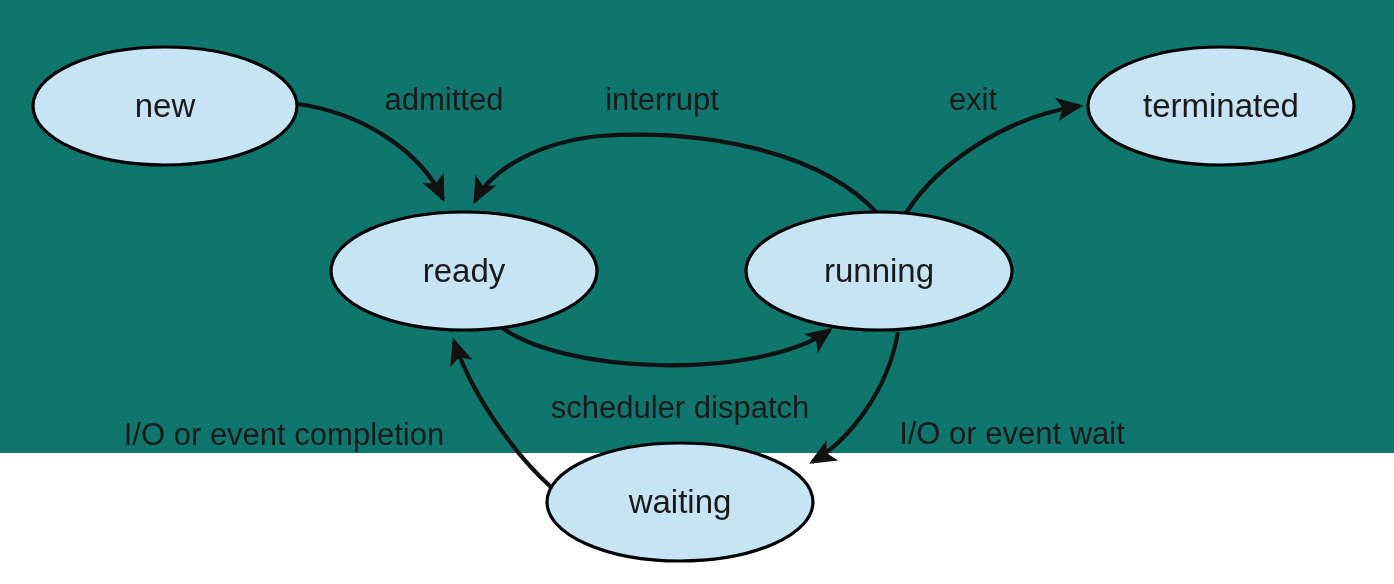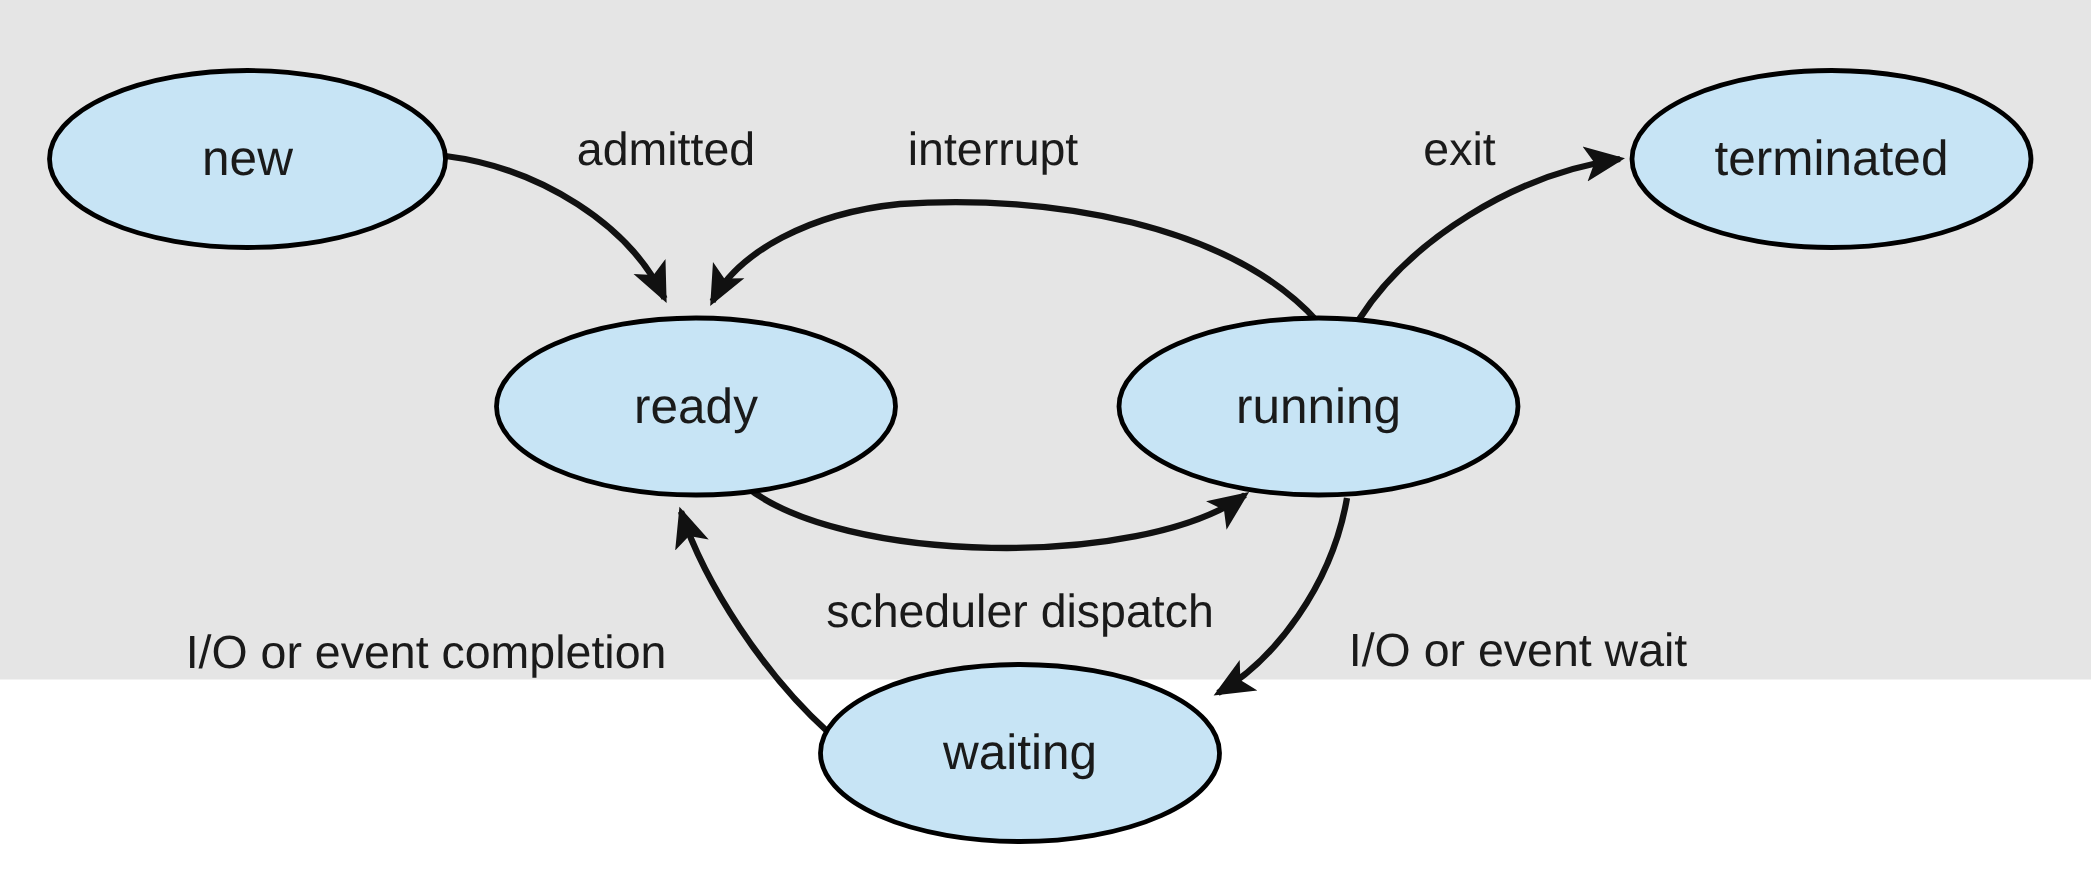--- a/index.html
+++ b/index.html
@@ -11,21 +11,21 @@
   body {
     width: 1394px;
     height: 584px;
     font-family: "Liberation Sans", "DejaVu Sans", sans-serif;
     overflow: hidden;
   }
   #diagram-root {
     position: relative;
     width: 1394px;
     height: 453px;
-    background: #e5e5e5;
+    background: #0f766e;
   }
   #state-diagram-svg {
     display: block;
     width: 1394px;
     height: 584px;
   }
   .state-ellipse {
     fill: #c7e4f5;
     stroke: #000000;
     stroke-width: 3.2;

